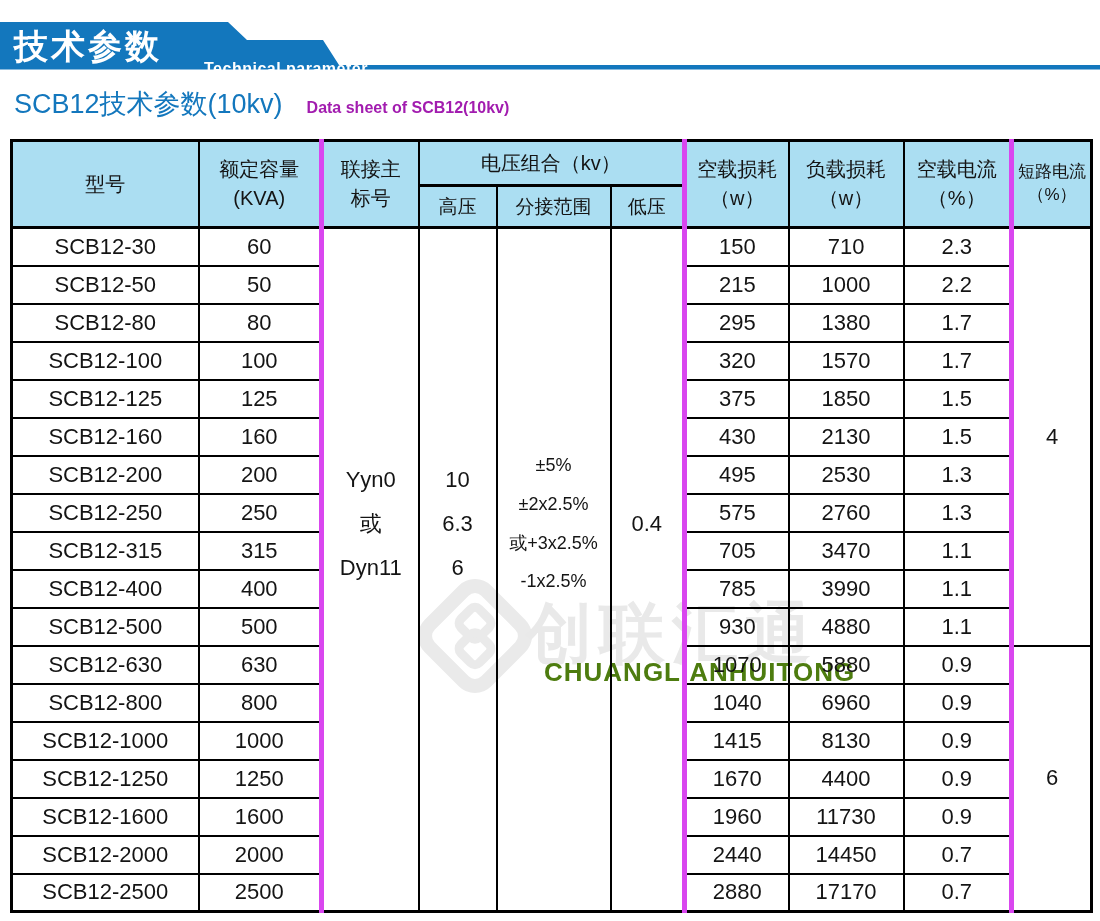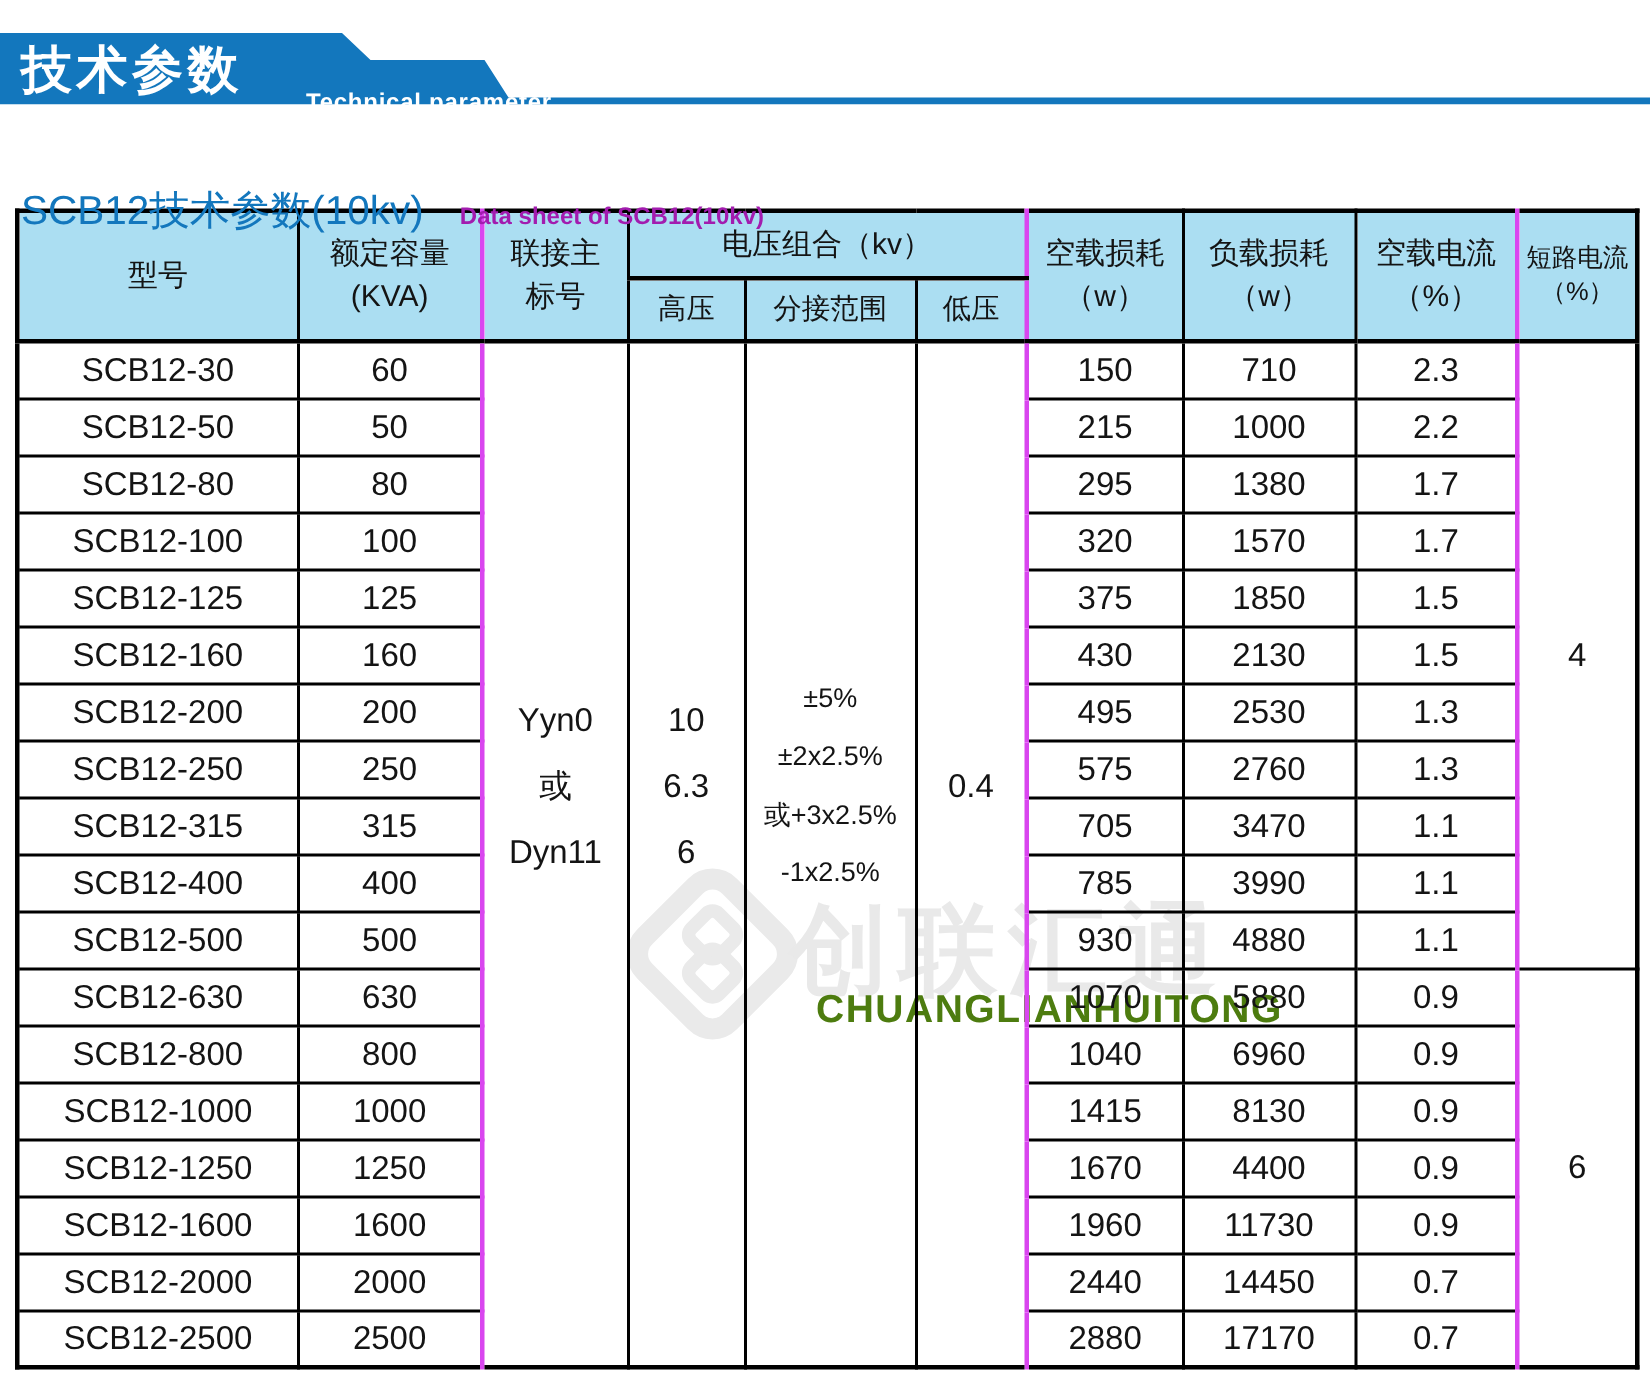--- a/index.html
+++ b/index.html
@@ -9,39 +9,39 @@
   
   .banner-svg{position:absolute;left:0;top:0;width:1100px;height:72px;}
   .banner-title-cn{position:absolute;left:14px;top:24px;color:#ffffff;
        font-size:34px;font-weight:bold;letter-spacing:3px;z-index:2;}
   .banner-title-en{position:absolute;left:176px;top:60px;color:#ffffff;
        font-size:16px;font-weight:bold;letter-spacing:.5px;z-index:2;margin-left:28px;}
 
   
   .subtitle{position:absolute;left:14px;top:86px;display:flex;
        align-items:baseline;gap:24px;z-index:2;}
-  .subtitle-cn{color:#1377BD;font-size:27px;margin-top:36px;}
+  .subtitle-cn{color:#1377BD;font-size:27px;}
   .subtitle-en{color:#a21caf;font-size:16px;font-weight:bold;}
 
   
   .table-wrap{position:absolute;left:10px;top:139px;width:1086px;height:778px;}
   table{border-collapse:collapse;table-layout:fixed;width:1083px;
         position:relative;z-index:1;background:transparent;}
   th,td{border:2px solid #000;text-align:center;vertical-align:middle;
         padding:0;overflow:hidden;}
   table{border:3px solid #000;}
   thead th{background:#ABDEF2;font-size:20px;font-weight:normal;
         white-space:pre-line;line-height:1.45;border-bottom:3px solid #000;}
   thead tr.subrow th{font-size:19px;text-align:center;}
   thead th.short-col{font-size:17px;line-height:1.35;margin-left:44px;}
   thead tr.toprow{height:45px;}
   thead tr.subrow{height:42px;}
   tbody tr{height:38px;}
   tbody td{font-size:22px;background:transparent;}
-  td.bl3,th.bl3{border-left:3px solid #d946ef;}
+  td.bl3,th.bl3{border-left:5px solid #d946ef;}
   td.merged{vertical-align:middle;}
   .multiline{white-space:pre-line;}
   .shift{transform:translateY(-46px);line-height:2.0;}
   td.tap .shift{font-size:18px;line-height:2.15;}
   td.group{font-size:22px;}
 
   
   .watermark{position:absolute;left:0;top:0;width:1086px;height:778px;
        z-index:0;pointer-events:none;}
   .wm-logo{position:absolute;left:400px;top:432px;}

